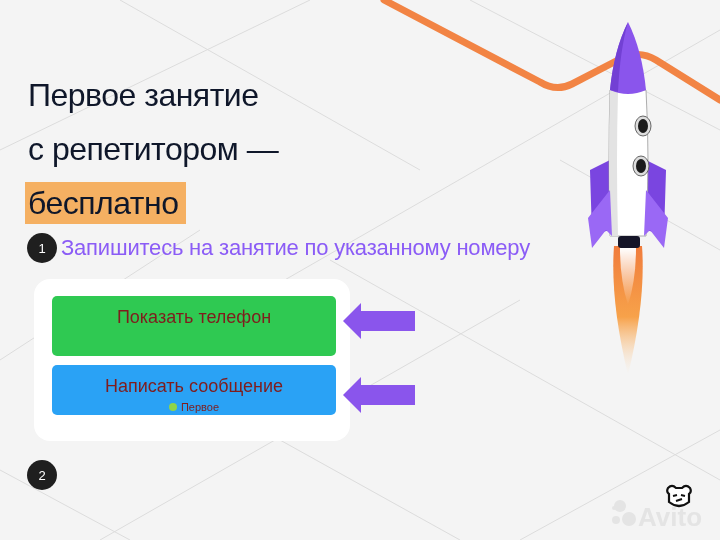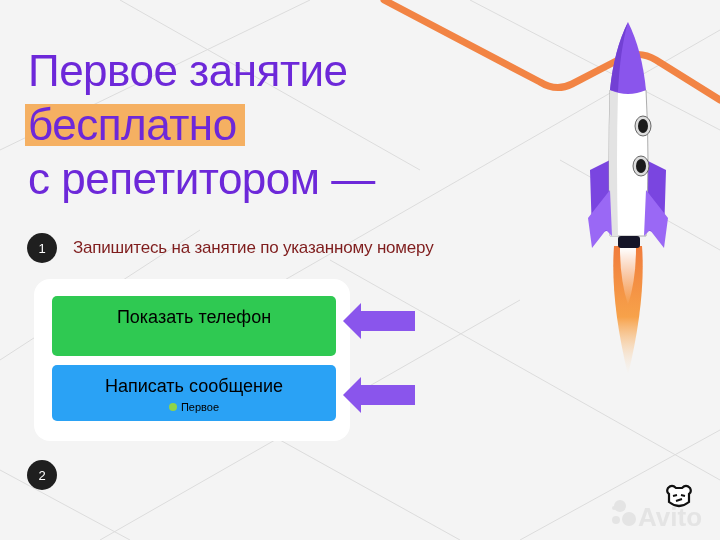--- a/index.html
+++ b/index.html
@@ -5,49 +5,49 @@
     * { box-sizing: border-box; margin: 0; padding: 0; }
     html, body { width: 720px; height: 540px; overflow: hidden; }
     body {
       background: #f4f4f4;
       font-family: "Liberation Sans", "DejaVu Sans", sans-serif;
       position: relative;
       color: #111;
     }
     .bg-lines { position: absolute; left: 0; top: 0; width: 720px; height: 540px; }
     .title {
-      position: absolute; left: 28px; top: 44px;
-      font-size: 44px; line-height: 54px; font-weight: 400;
-      letter-spacing: -0.5px; color: #6d28d9;
+      position: absolute; left: 28px; top: 68px;
+      font-size: 32px; line-height: 54px; font-weight: 400;
+      letter-spacing: -0.5px; color: #0f172a;
     }
     .title .line { display: block; white-space: nowrap; }
     .title .hl {
       background: #f5b062; padding: 0 8px 0 3px; margin-left: -3px;
       display: inline-block; line-height: 42px; margin-top: 6px;
     }
     .step { position: absolute; left: 27px; display: flex; align-items: flex-start; }
     .step-num {
       width: 30px; height: 30px; border-radius: 50%; background: #1f1f1f;
       color: #fff; font-size: 13px; display: flex; align-items: center; justify-content: center;
       flex-shrink: 0;
     }
     .step-text {
-      margin-left: 16px; font-size: 17px; line-height: 24px; color: #7f1d1d;
+      margin-left: 4px; font-size: 22px; line-height: 24px; color: #8b5cf6;
       letter-spacing: -0.2px; padding-top: 3px;
     }
     .card {
       position: absolute; left: 34px; top: 279px; width: 316px; height: 162px;
       background: #fff; border-radius: 16px;
     }
     .btn {
       position: absolute; left: 18px; width: 284px; border-radius: 5px;
-      color: #000000; text-align: center; cursor: pointer;
+      color: #7f1d1d; text-align: center; cursor: pointer;
     }
     .btn-green { top: 17px; height: 60px; background: #2fc952; }
-    .btn-blue { top: 86px; height: 56px; background: #2aa2f5; }
+    .btn-blue { top: 86px; height: 50px; background: #2aa2f5; }
     .btn-main { display: block; font-size: 18px; line-height: 22px; padding-top: 10px; }
     .btn-sub { display: block; font-size: 11px; line-height: 16px; margin-top: 2px; }
     .online-dot {
       display: inline-block; width: 8px; height: 8px; border-radius: 50%;
       background: #8fd44a; margin-right: 4px; vertical-align: 0px;
     }
     .arrow { position: absolute; }
     .rocket { position: absolute; left: 580px; top: 0; }
     .logo { position: absolute; left: 610px; top: 484px; }
   </style>
@@ -67,22 +67,22 @@
     <line x1="0" y1="470" x2="130" y2="540"></line>
     <line x1="280" y1="440" x2="460" y2="540"></line>
     <line x1="560" y1="160" x2="720" y2="250"></line>
   </g>
 
   <path d="M384 0 L540 82 Q556 92 572 84 L622 58 Q640 50 656 60 L720 100" stroke="#f28444" stroke-width="7" fill="none" stroke-linecap="round" stroke-linejoin="round"></path>
 </svg>
 
 <h1 class="title">
   <span class="line">Первое занятие</span>
+  <span class="line">с репетитором —</span>
   <span class="line"><span class="hl">бесплатно</span></span>
-  <span class="line">с репетитором —</span>
 </h1>
 
 <div class="step" style="top:233px;">
   <div class="step-num">1</div>
   <div class="step-text">Запишитесь на занятие по указанному номеру</div>
 </div>
 
 <div class="card">
   <div class="btn btn-green">
     <span class="btn-main">Показать телефон</span>

